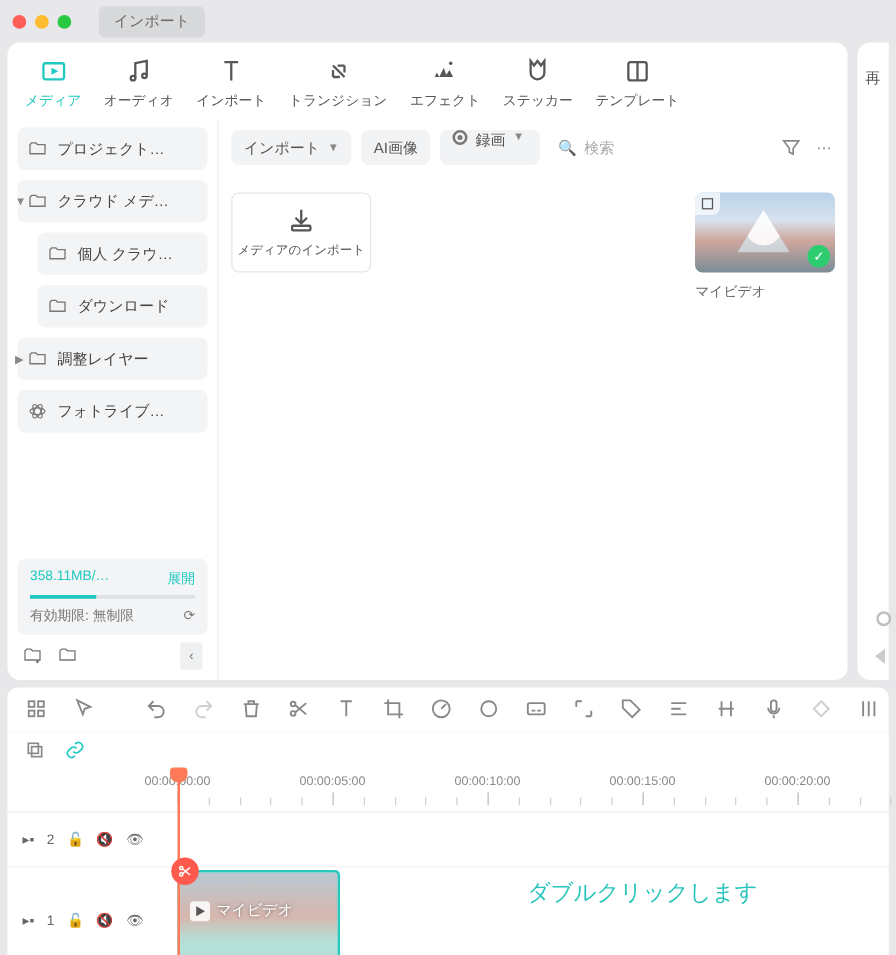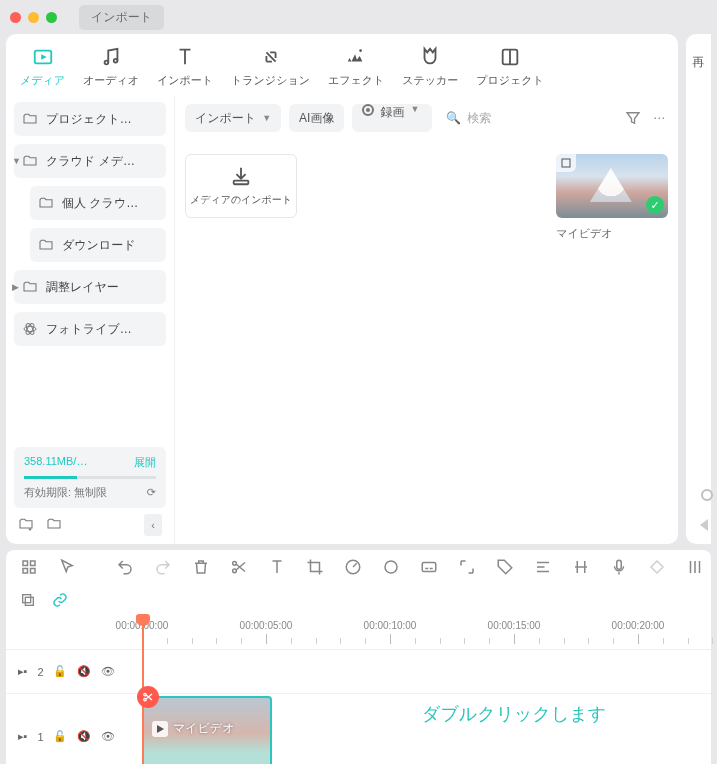--- a/index.html
+++ b/index.html
@@ -164,21 +164,21 @@
           </span>
         <span class="lbl">ステッカー</span>
       </div>
       <div class="tab">
         <span class="ico">
             <svg viewBox="0 0 24 24" fill="none" stroke="currentColor" stroke-width="2">
               <rect x="4" y="4" width="16" height="16" rx="2"></rect>
               <line x1="12" y1="4" x2="12" y2="20"></line>
             </svg>
           </span>
-        <span class="lbl">プロジェクト</span>
+        <span class="lbl">テンプレート</span>
       </div>
     </div>
 
     <div class="panel-body">
 
       <div class="sidebar">
         <div class="s-item">
           <span class="fico">
               <svg class="folder-svg" viewBox="0 0 24 24">
                 <path d="M3 7l2-2h5l2 2h9v11H3z"></path>

